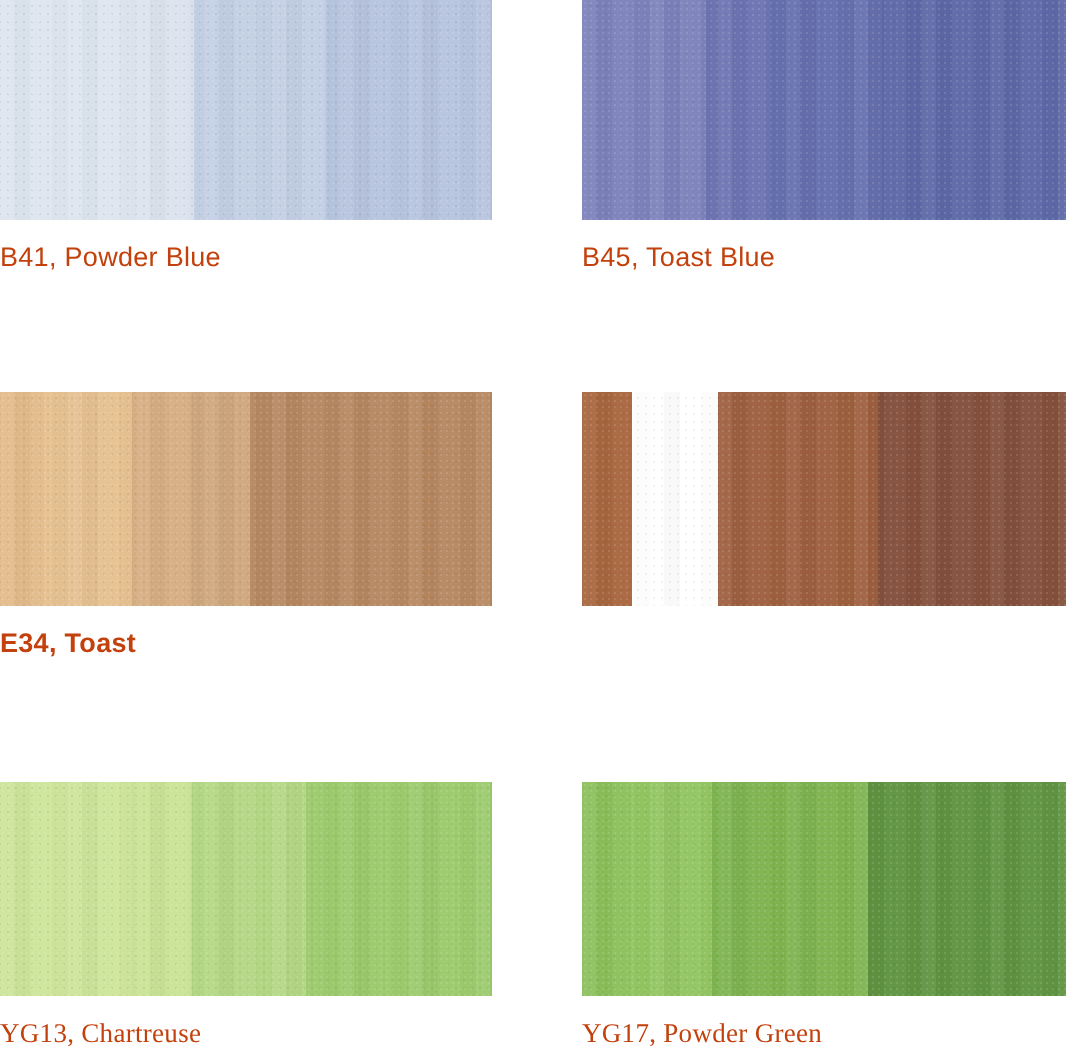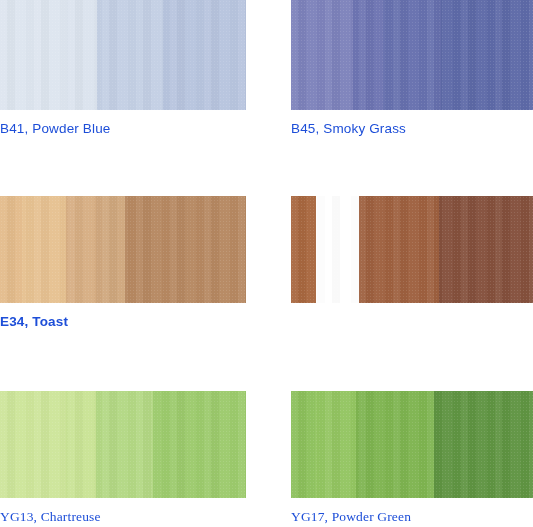--- a/index.html
+++ b/index.html
@@ -89,21 +89,21 @@
       radial-gradient(rgba(255,255,255,0.5) 0.5px, transparent 0.6px),
       radial-gradient(rgba(0,0,0,0.28) 0.5px, transparent 0.6px);
     background-size: 3px 3px, 4px 4px;
     background-position: 0 0, 2px 1px;
   }
 
   .swatch-label {
     position: absolute;
     left: 0;
     font-size: 13.5px;
-    color: #1d4ed8;
+    color: #c2410c;
     letter-spacing: 0.15px;
     white-space: nowrap;
     font-family: "Liberation Sans", sans-serif;
   }
   .row-1 .swatch-label { top: 121px; }
   .row-2 .swatch-label { top: 118px; }
   .row-3 .swatch-label { top: 118px; font-family: Liberation Serif, serif; }
 </style>
 </head>
 <body style="background: rgb(255, 255, 255);">
@@ -120,21 +120,21 @@
     <div class="swatch-label">B41, Powder Blue</div>
   </div>
 
   <div class="swatch-cell col-right row-1">
     <div class="swatch-block">
         <div class="band" style="left: 0%; width: 25.9%; background: rgb(125, 130, 187);"></div>
         <div class="band" style="left: 25.5%; width: 12.9%; background: rgb(109, 116, 178);"></div>
         <div class="band" style="left: 38%; width: 24.4%; background: rgb(102, 112, 174);"></div>
         <div class="band" style="left: 62%; width: 38.4%; background: rgb(93, 105, 167);"></div>
       </div>
-    <div class="swatch-label">B45, Smoky Grass</div>
+    <div class="swatch-label">B45, Toast Blue</div>
   </div>
 
   <div class="swatch-cell col-left row-2">
     <div class="swatch-block">
         <div class="band" style="left: 0%; width: 9.4%; background: rgb(227, 187, 139);"></div>
         <div class="band" style="left: 9%; width: 18.4%; background: rgb(230, 193, 145);"></div>
         <div class="band" style="left: 27%; width: 12.4%; background: rgb(215, 174, 131);"></div>
         <div class="band" style="left: 39%; width: 12.4%; background: rgb(207, 167, 125);"></div>
         <div class="band" style="left: 51%; width: 49.4%; background: rgb(182, 136, 97);"></div>
       </div>

